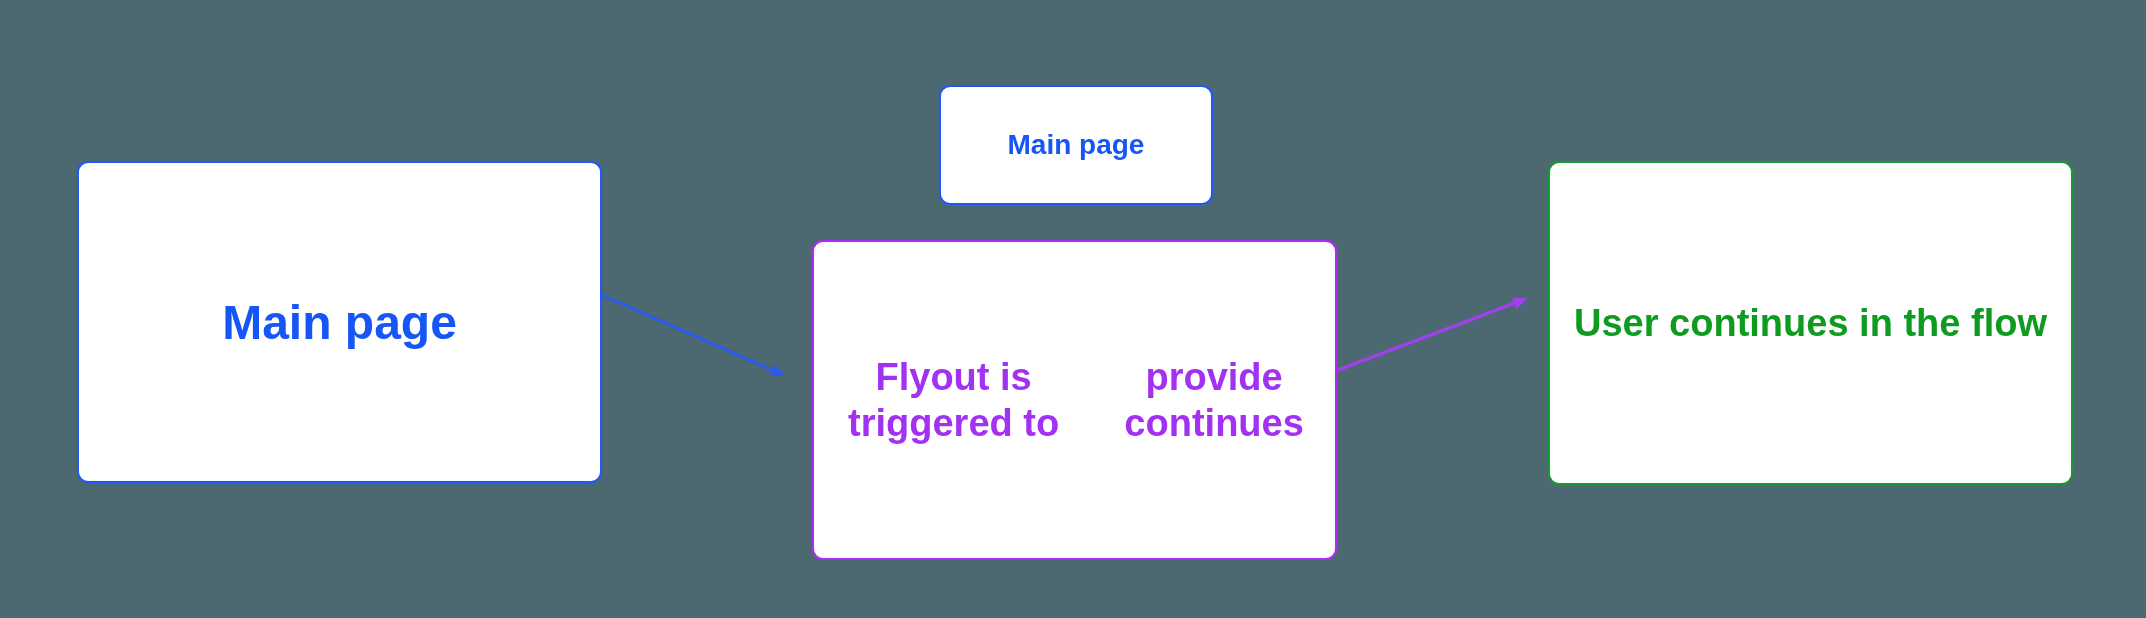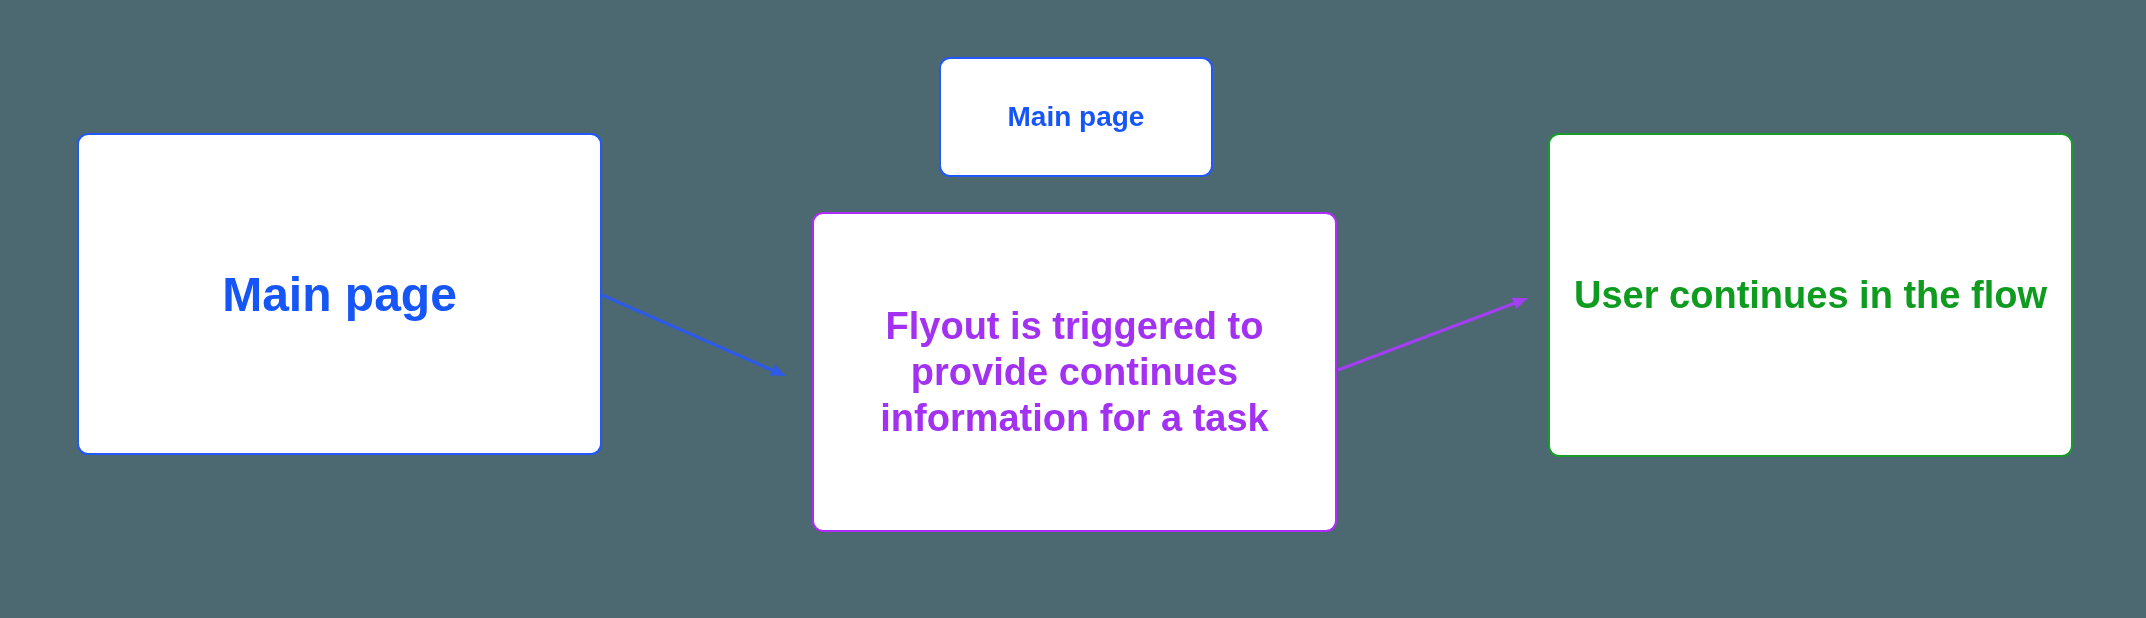--- a/index.html
+++ b/index.html
@@ -16,20 +16,21 @@
   .node {
     position: absolute;
     box-sizing: border-box;
     background: #ffffff;
     border-radius: 11px;
     display: flex;
     align-items: center;
     justify-content: center;
     text-align: center;
     font-weight: 700;
+    margin-top: 28px;
   }
 
   .node-main {
     left: 77px; top: 133px; width: 525px; height: 322px;
     border: 2.5px solid #2158FB;
     color: #1656F6;
     font-size: 48px;
   }
 
   .node-main-small {
@@ -38,21 +39,21 @@
     color: #1656F6;
     font-size: 28px;
   }
 
   .node-flyout {
     left: 812px; top: 212px; width: 525px; height: 320px;
     border: 2.5px solid #AE2CF8;
     color: #A231F2;
     font-size: 38px;
     line-height: 46px;
-    flex-direction: column;
+    flex-direction: row;
   }
 
   .node-continue {
     left: 1548px; top: 133px; width: 525px; height: 324px;
     border: 2.5px solid #189A2D;
     color: #0E9B20;
     font-size: 38px;
   }
 
   .connector-layer {
@@ -81,20 +82,19 @@
     <span>Main page</span>
   </div>
 
   <div class="node node-main-small">
     <span>Main page</span>
   </div>
 
   <div class="node node-flyout">
     <div>Flyout is triggered to</div>
     <div>provide continues</div>
-    <div>information for a task</div>
   </div>
 
   <div class="node node-continue">
     <span>User continues in the flow</span>
   </div>
 
 </div>
 
 </body></html>

